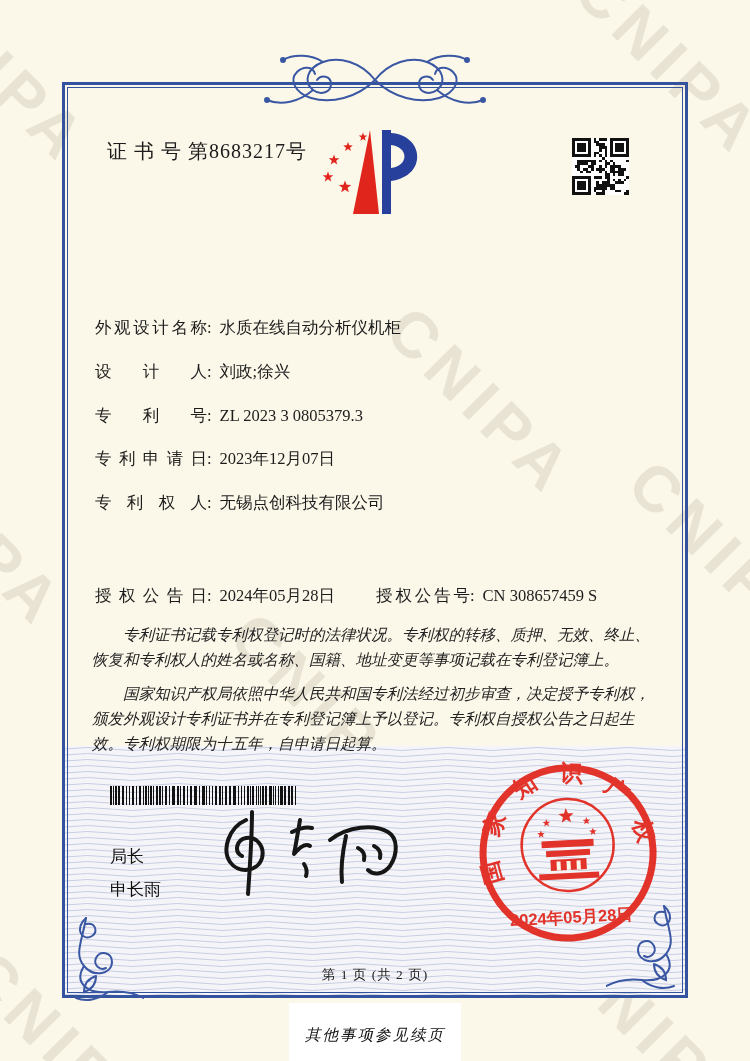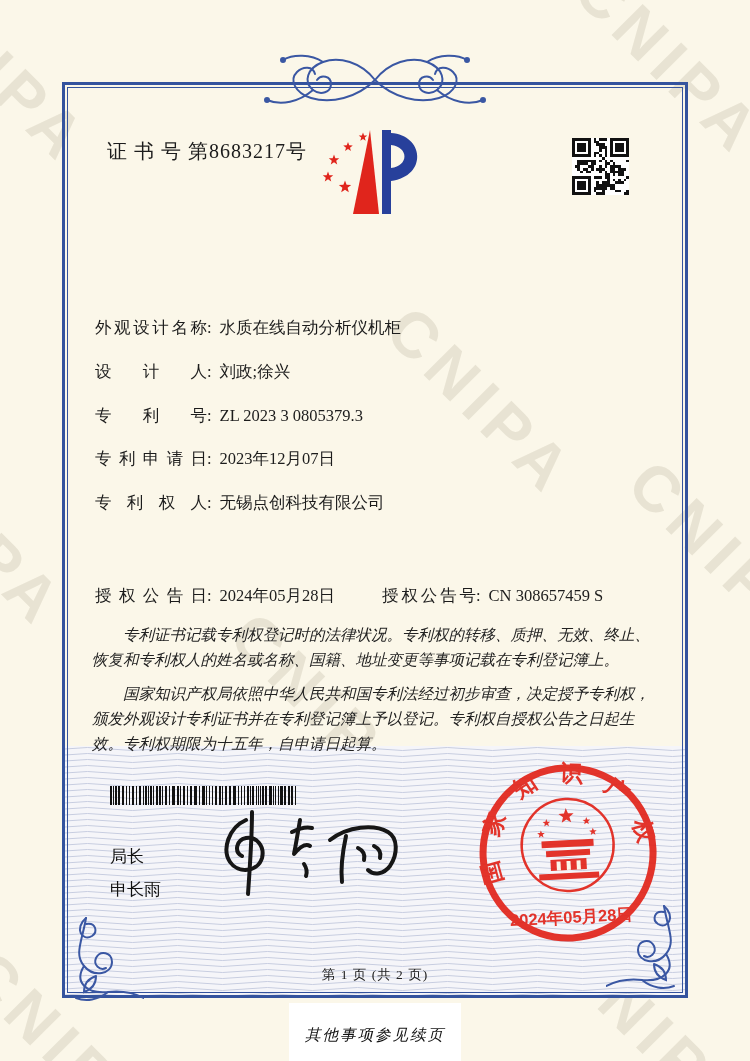--- a/index.html
+++ b/index.html
@@ -20,21 +20,21 @@
   .certno{position:absolute;left:107px;top:138px;z-index:10;font-size:20px;letter-spacing:1px;}
   .logo{position:absolute;left:316px;top:126px;width:112px;height:94px;z-index:10;}
   .qr{position:absolute;left:572px;top:138px;width:57px;height:57px;z-index:10;}
   .title{position:absolute;left:0;right:0;top:226px;z-index:10;text-align:center;
          font-size:39px;letter-spacing:7px;color:#111;}
   
   .frow{position:absolute;left:95px;right:70px;z-index:10;font-size:16.5px;line-height:23px;}
   .flabel{display:inline-block;width:112px;text-align:justify;text-align-last:justify;vertical-align:top;}
   .fsep{display:inline-block;vertical-align:top;margin-right:8px;}
   .fval{display:inline-block;vertical-align:top;max-width:460px;text-align:center;}
-  .grp2{position:absolute;left:287px;top:0;}
+  .grp2{position:absolute;left:281px;top:0;}
   .grp2 .flabel{width:94px;}
   
   .paras{position:absolute;left:92px;right:86px;top:622px;z-index:10;}
   .paras p{margin:0 0 9px 0;font-size:15.5px;line-height:1.62;text-indent:2em;
            font-style:italic;color:#222;}
   
   .barcode{position:absolute;left:110px;top:786px;width:190px;height:19px;z-index:11;}
   .officer{position:absolute;left:110px;top:840px;z-index:12;
            font-family:"Liberation Sans","DejaVu Sans",sans-serif;font-size:17px;line-height:33px;color:#111;}
   .sig{position:absolute;left:208px;top:806px;width:195px;height:95px;z-index:12;}

